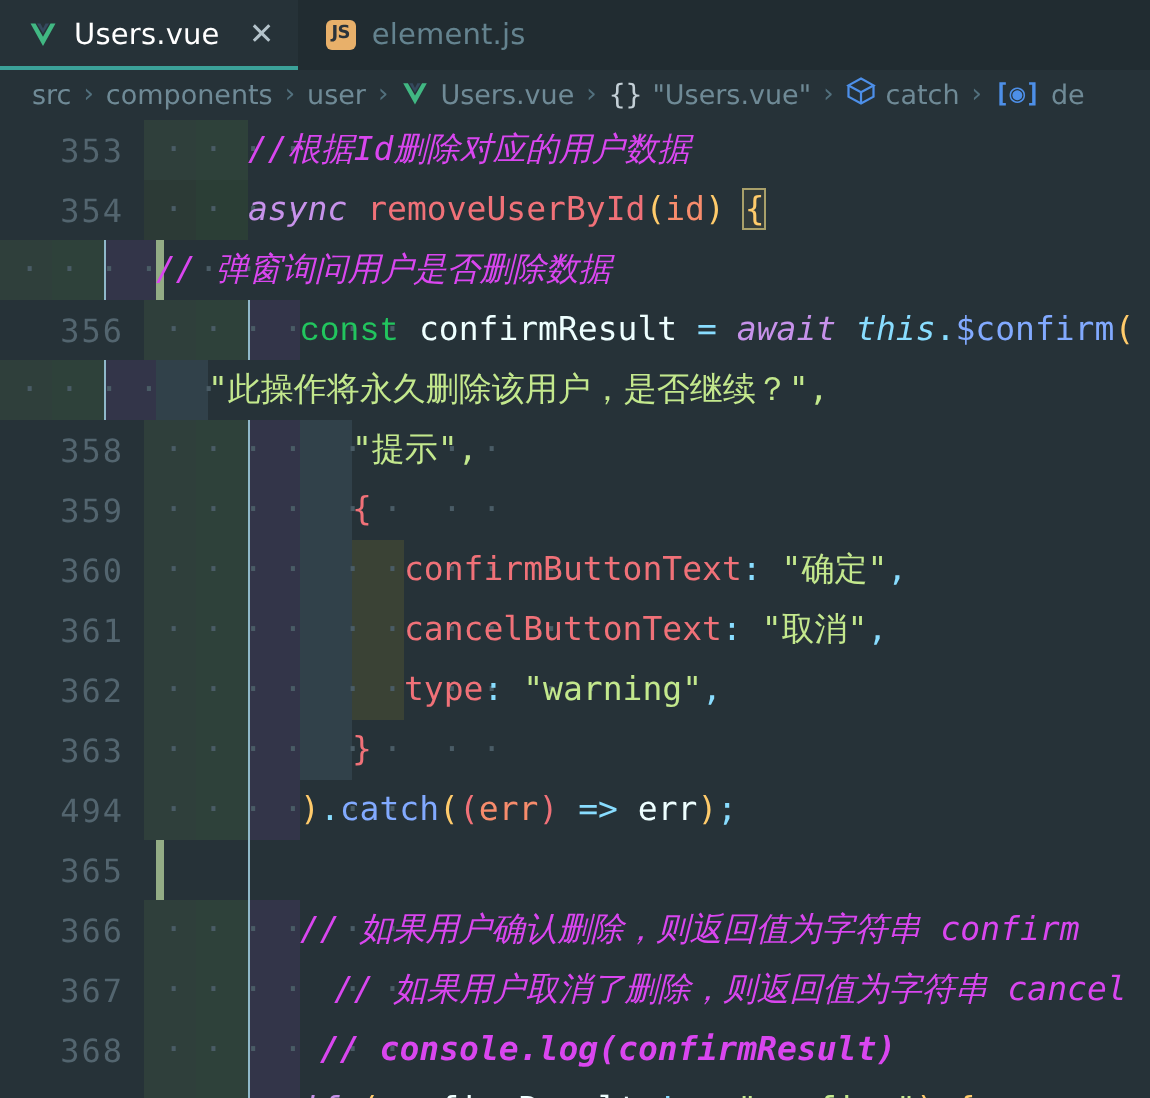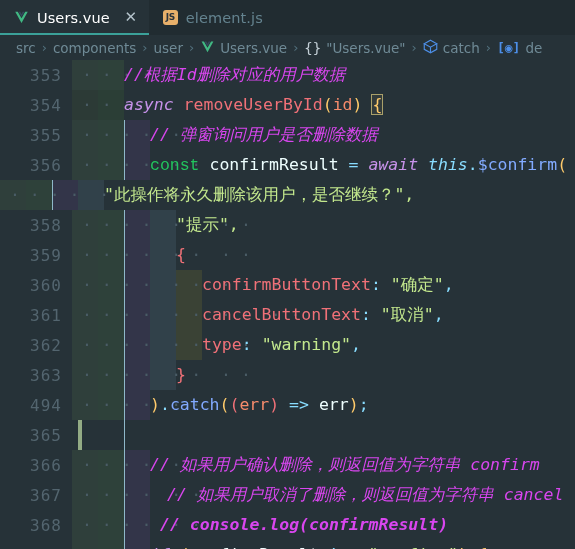--- a/index.html
+++ b/index.html
@@ -288,21 +288,20 @@
     <div class="gitbar"></div>
     <div class="codearea">
       <div class="band" style="left:0px;width:26px;background:#2c3a36;"></div>
       <div class="band" style="left:26px;width:26px;background:#2b3e36;"></div>
       <div class="dots" style="left:0px;">&nbsp;·&nbsp;·&nbsp;·&nbsp;·</div>
       <div class="codetext" style="left:52px;"><span class="t-kw2">async</span> <span class="t-fn">removeUserById</span><span class="t-paren">(</span><span class="t-param">id</span><span class="t-paren">)</span> <span class="t-paren bracket-hl">{</span></div>
     </div>
   </div>
 
   <div class="row">
-    <div class="gutter">355</div>
     <div class="gitbar"></div>
     <div class="codearea">
       <div class="band g1" style="left:0px;width:26px;"></div>
       <div class="band g2" style="left:26px;width:26px;"></div>
       <div class="band p1" style="left:53px;width:25px;"></div>
       <div class="guide active" style="left:52px;"></div>
       <div class="dots" style="left:0px;">&nbsp;·&nbsp;·&nbsp;·&nbsp;·&nbsp;&nbsp;·&nbsp;·</div>
       <div class="codetext" style="left:78px;"><span class="t-comment">// 弹窗询问用户是否删除数据</span></div>
     </div>
   </div>

